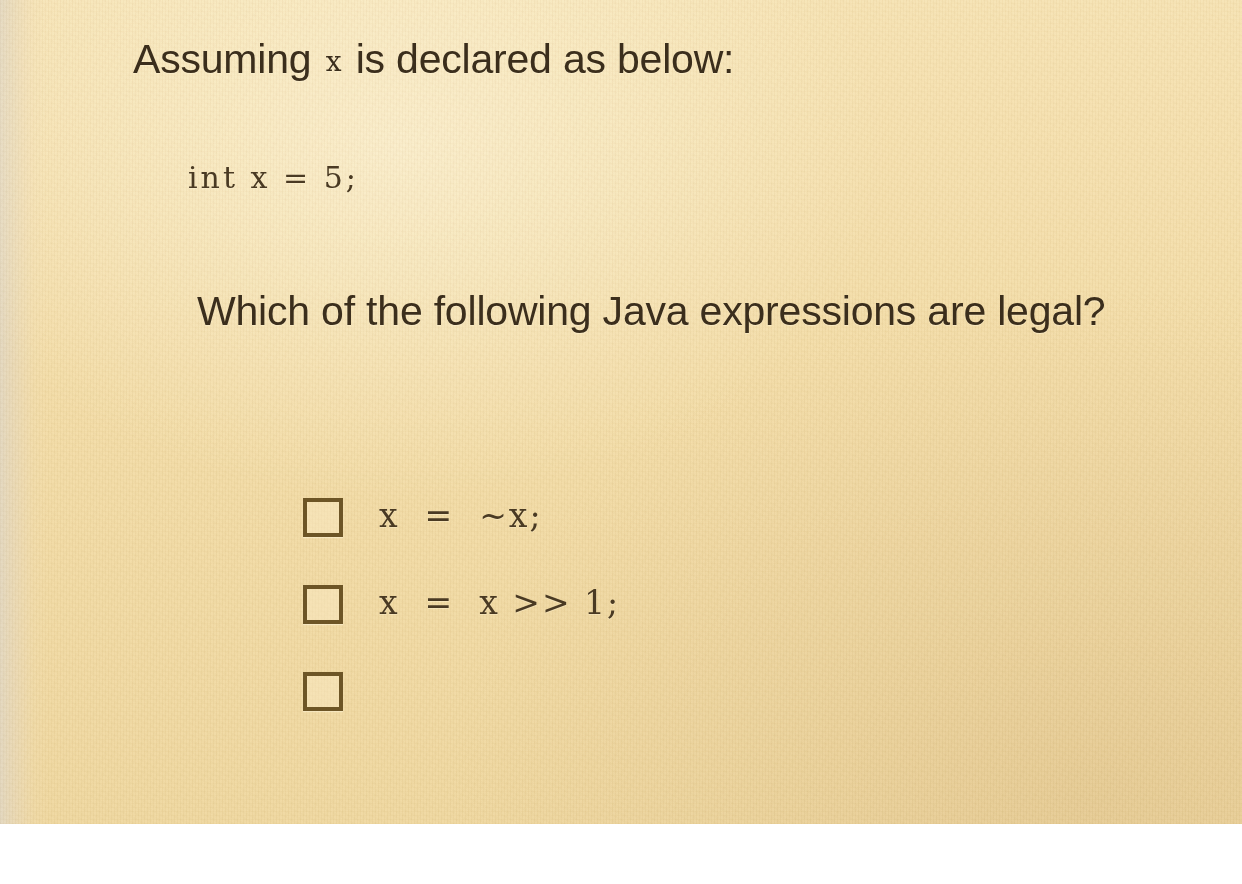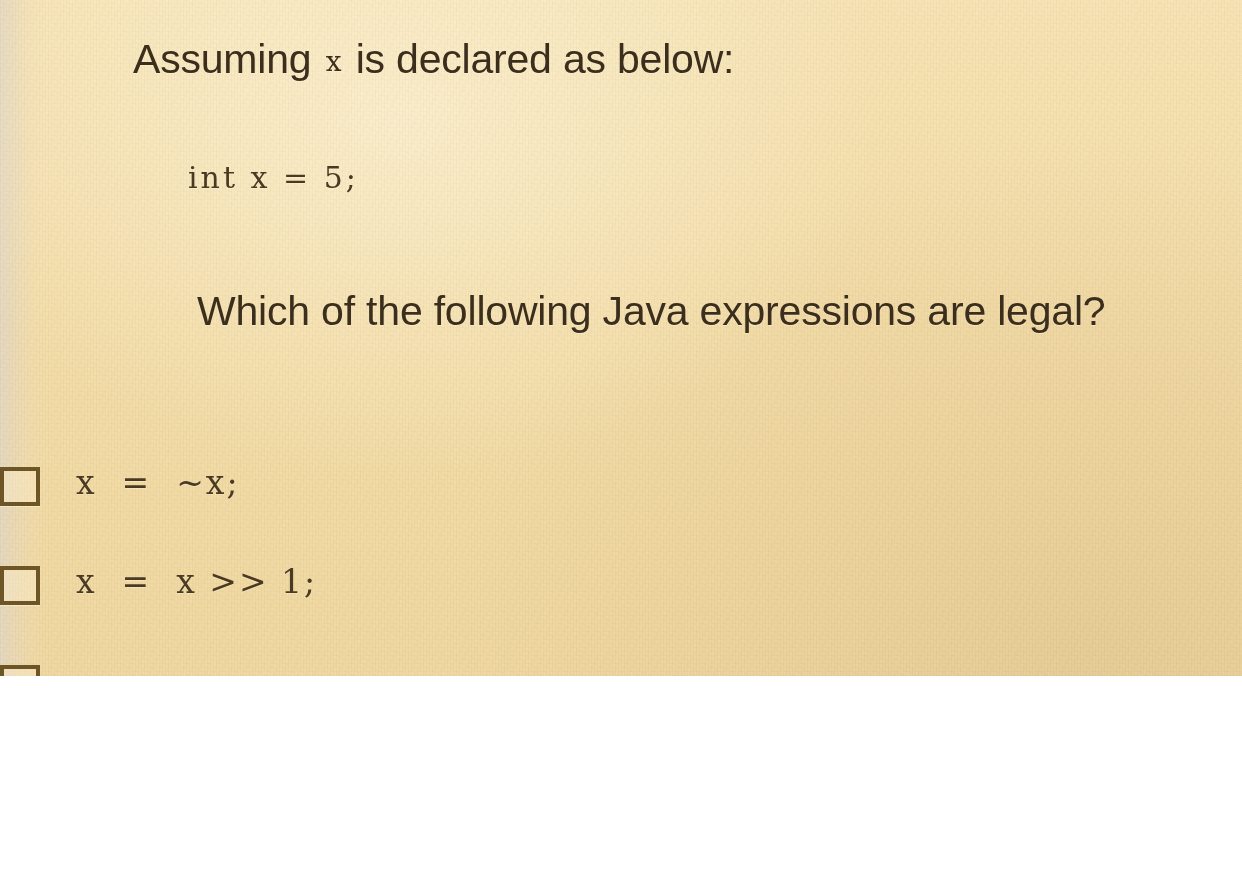--- a/index.html
+++ b/index.html
@@ -4,21 +4,21 @@
 <style>
   html, body {
     margin: 0;
     padding: 0;
     background: #ffffff;
   }
 
   #page {
     position: relative;
     width: 1242px;
-    height: 676px;
+    height: 824px;
     overflow: hidden;
     
     background-color: #f2dba5;
     background-image:
       
       radial-gradient(ellipse 700px 500px at 32% 18%, rgba(255,248,226,0.55) 0%, rgba(255,248,226,0.0) 70%),
       
       radial-gradient(ellipse 900px 700px at 88% 96%, rgba(205,170,115,0.30) 0%, rgba(205,170,115,0.0) 72%),
       
       linear-gradient(to right,
@@ -114,22 +114,22 @@
     position: absolute;
     left: 0;
     top: 450px;
     width: 100%;
   }
 
   .option-row {
     position: relative;
     height: 87px;
     display: flex;
-    align-items: flex-start;
-    margin-top: 12px;
+    align-items: flex-end;
+    padding-left: 303px;
   }
 
   .checkbox {
     width: 32px;
     height: 31px;
     border: 4px solid #6d5526;
     background: rgba(250,236,200,0.45);
     box-sizing: content-box;
     flex: 0 0 auto;
     margin-top: 5px;

